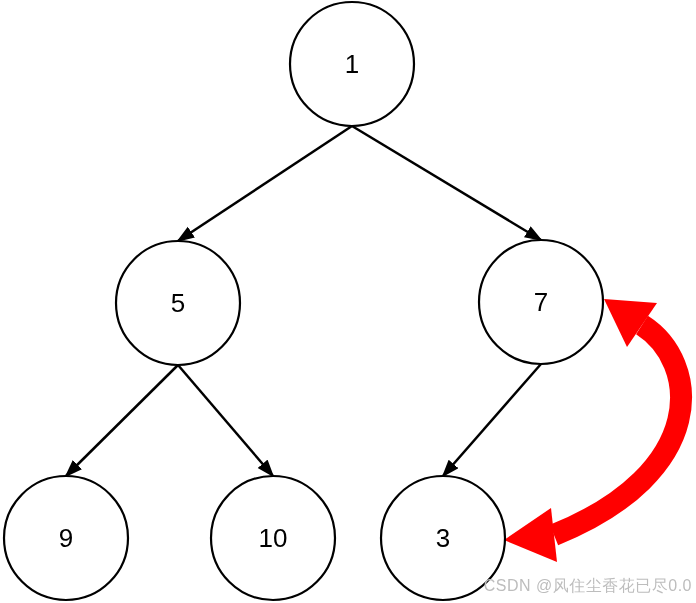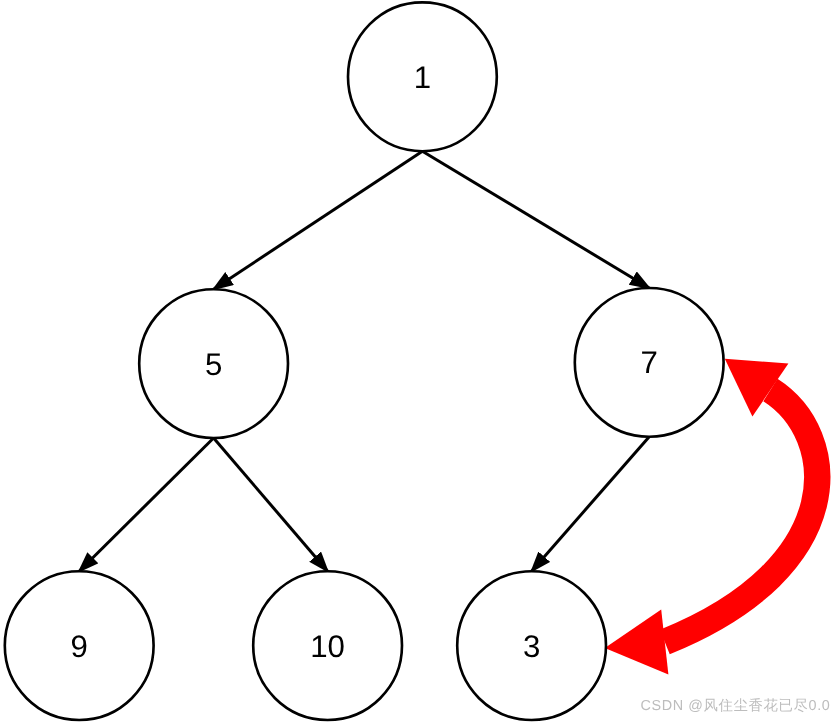--- a/index.html
+++ b/index.html
@@ -22,21 +22,21 @@
     display: block;
   }
   .node-label {
     font-family: "Liberation Sans", "DejaVu Sans", sans-serif;
     font-size: 26px;
   }
   .watermark {
     position: absolute;
     right: 4px;
     bottom: 6px;
-    font-size: 12px;
+    font-size: 16px;
     letter-spacing: 0.5px;
     white-space: nowrap;
     user-select: none;
     margin-top: 20px;
   }
 </style>
 </head>
 <body>
 
 <div class="canvas">

